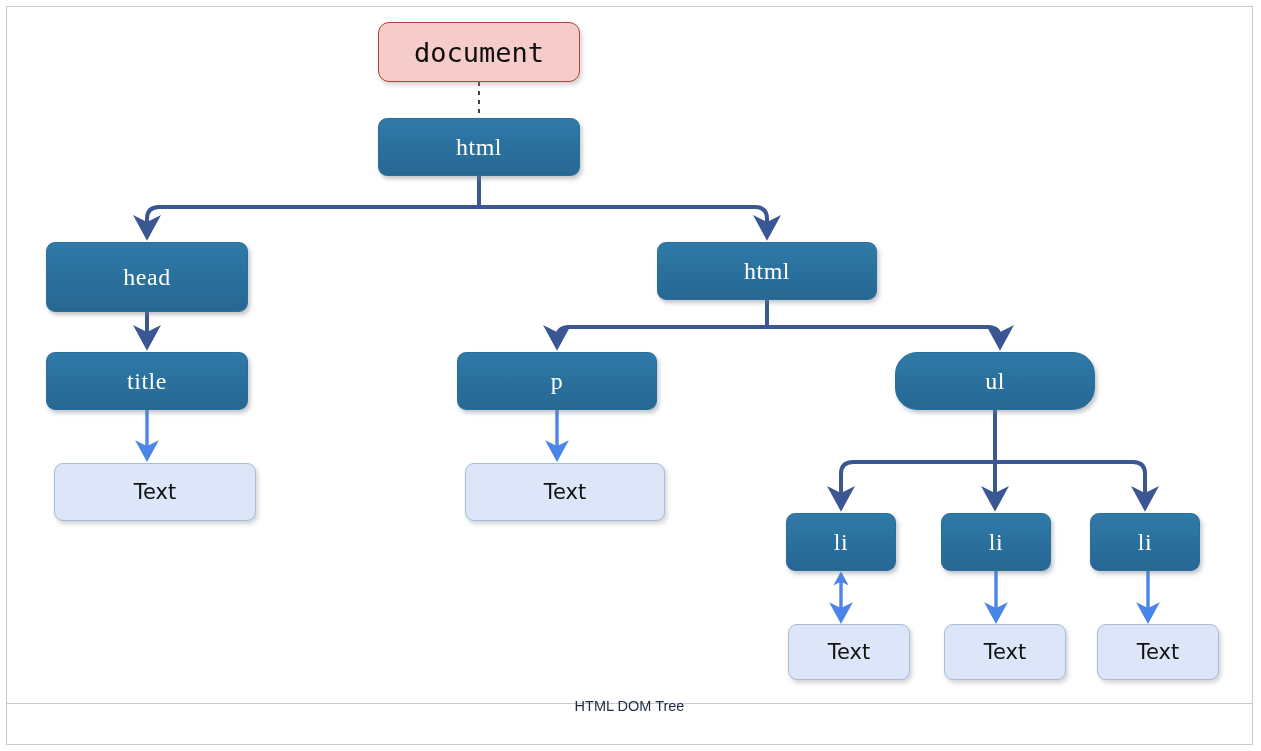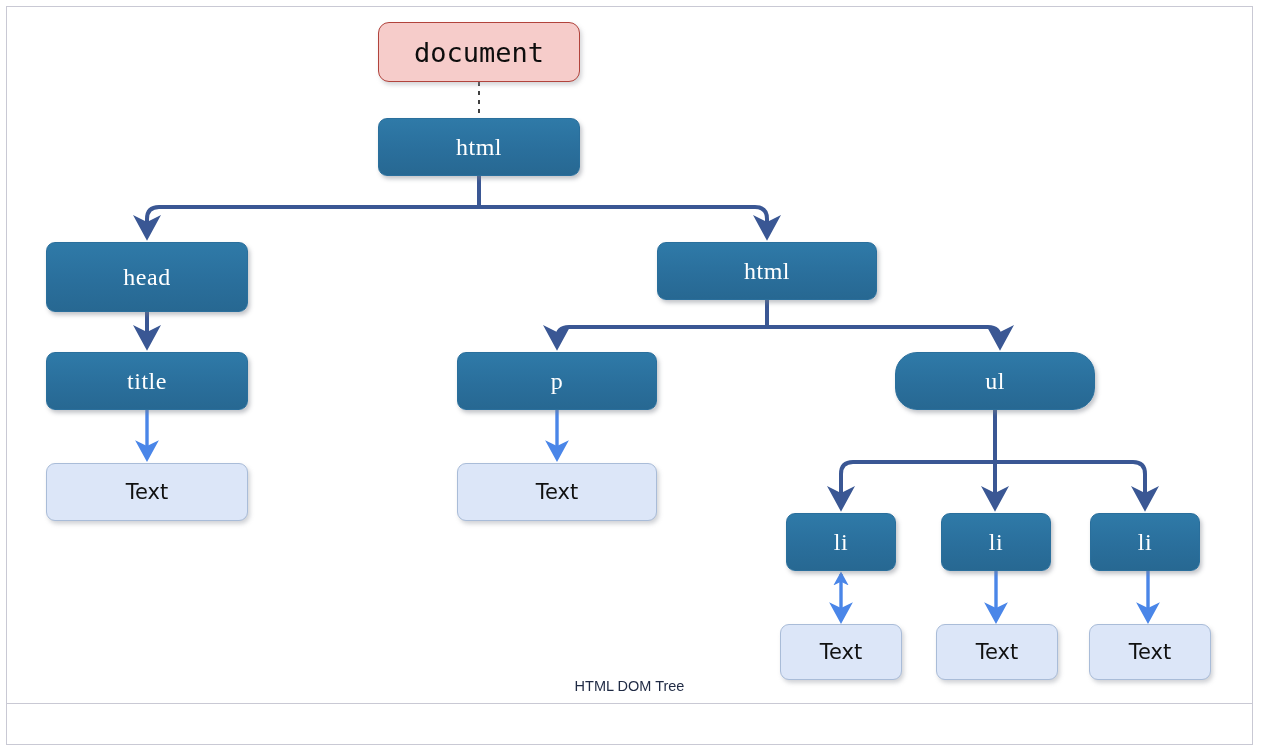--- a/index.html
+++ b/index.html
@@ -41,21 +41,21 @@
     left: 7px;
     top: 703px;
     width: 1245px;
     height: 1px;
     background: #c9c9d4;
   }
 
   #caption {
     position: absolute;
     left: 7px;
-    top: 666px;
+    top: 686px;
     width: 1245px;
     height: 41px;
     line-height: 41px;
     text-align: center;
     font-size: 14.5px;
     color: #1f2a44;
     font-family: "Liberation Sans", sans-serif;
     white-space: nowrap;
   }
 
@@ -92,20 +92,21 @@
     box-shadow: 2px 3px 4px rgba(120,125,135,0.45);
   }
 
   .node-text {
     background: #dce6f8;
     color: #111111;
     border: 1px solid #a9bcd8;
     font-family: "DejaVu Sans", sans-serif;
     font-size: 21px;
     box-shadow: 2px 3px 4px rgba(140,145,155,0.40);
+    margin-left: 8px;
   }
 
   .node-doc {
     background: #f6ccca;
     color: #0d0d0d;
     border: 1px solid #b1433c;
     font-family: "DejaVu Sans Mono", monospace;
     font-size: 27px;
     box-shadow: 2px 3px 4px rgba(150,150,158,0.40);
     border-radius: 11px;

